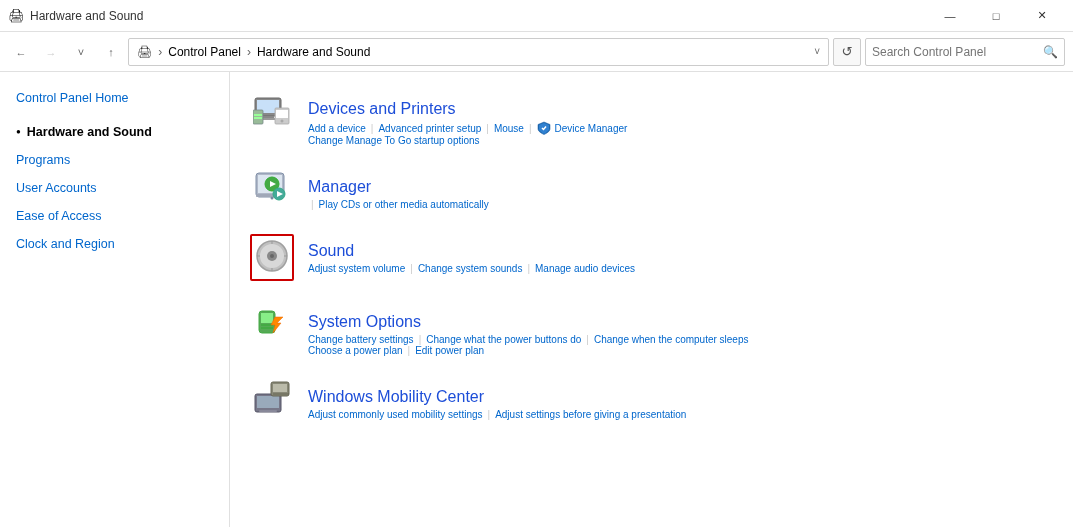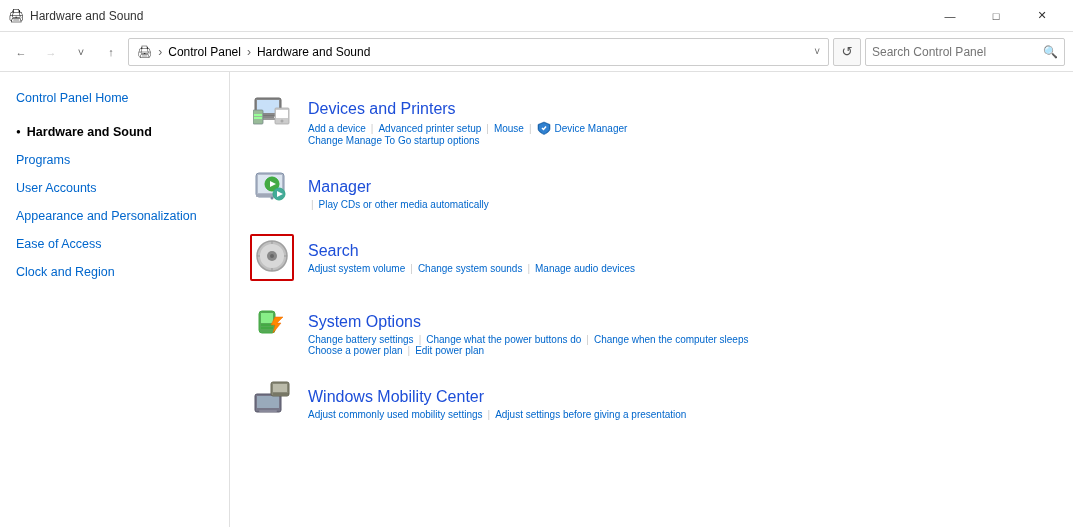--- a/index.html
+++ b/index.html
@@ -117,21 +117,20 @@
 
   <div class="sidebar">
     <div id="sidebar-control-panel-home" class="sidebar-item">Control Panel Home</div>
     <div class="sidebar-spacer"></div>
     <div id="sidebar-hardware-sound" class="sidebar-item active">
       <span class="bullet">●</span>
       <span>Hardware and Sound</span>
     </div>
     <div id="sidebar-programs" class="sidebar-item">Programs</div>
     <div id="sidebar-user-accounts" class="sidebar-item">User Accounts</div>
-    <div id="sidebar-appearance" class="sidebar-item">Appearance and Personalization</div>
     <div id="sidebar-ease-access" class="sidebar-item">Ease of Access</div>
     <div id="sidebar-clock-region" class="sidebar-item">Clock and Region</div>
   </div>
 
   <div class="content">
 
     <div class="section">
       <div class="section-icon">
         <svg width="38" height="38" viewBox="0 0 38 38">
           <rect x="2" y="8" width="26" height="18" rx="2" fill="#888" stroke="#666" stroke-width="1"></rect>
@@ -201,21 +200,21 @@
             <circle cx="17" cy="17" r="5" fill="#888"></circle>
             <circle cx="17" cy="17" r="2" fill="#666"></circle>
             <line x1="17" y1="5" x2="17" y2="2" stroke="#999" stroke-width="1"></line>
             <line x1="17" y1="32" x2="17" y2="29" stroke="#999" stroke-width="1"></line>
             <line x1="5" y1="17" x2="2" y2="17" stroke="#999" stroke-width="1"></line>
             <line x1="32" y1="17" x2="29" y2="17" stroke="#999" stroke-width="1"></line>
           </svg>
         </div>
       </div>
       <div class="section-body">
-        <div class="section-title">Search</div>
+        <div class="section-title">Sound</div>
         <div class="section-links">
           <span class="section-link">Adjust system volume</span>
           <span class="link-sep">|</span>
           <span class="section-link">Change system sounds</span>
           <span class="link-sep">|</span>
           <span class="section-link">Manage audio devices</span>
         </div>
       </div>
     </div>
 

